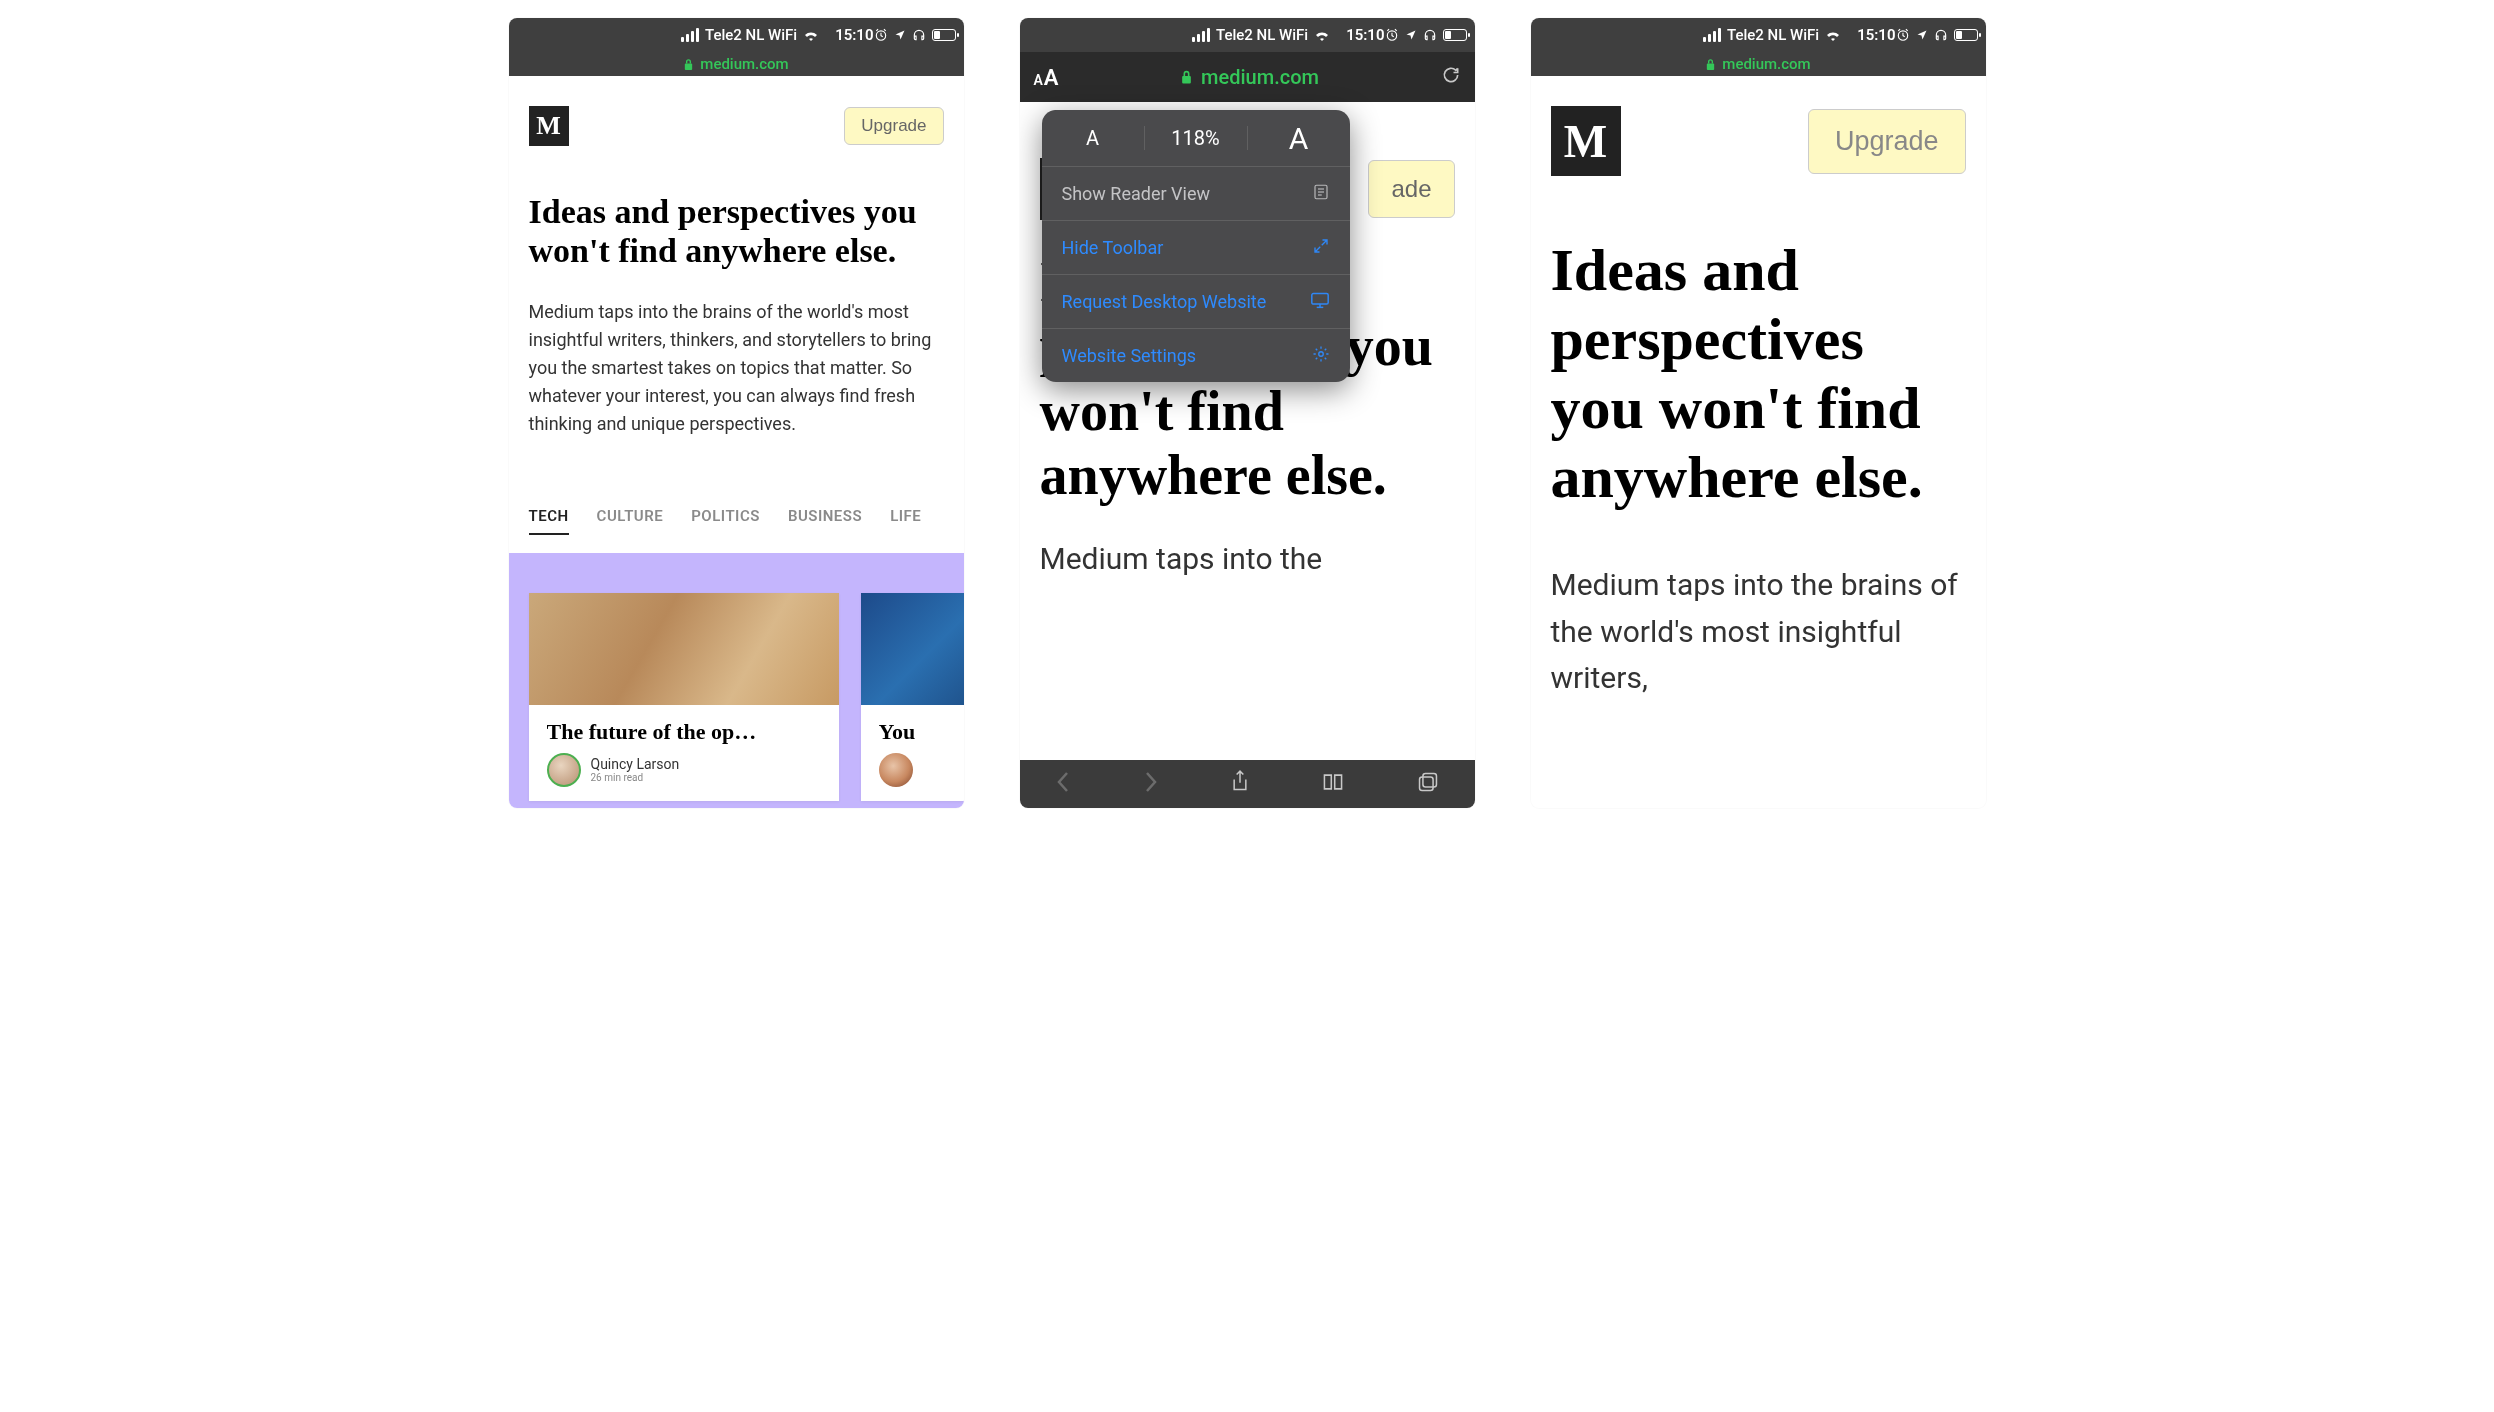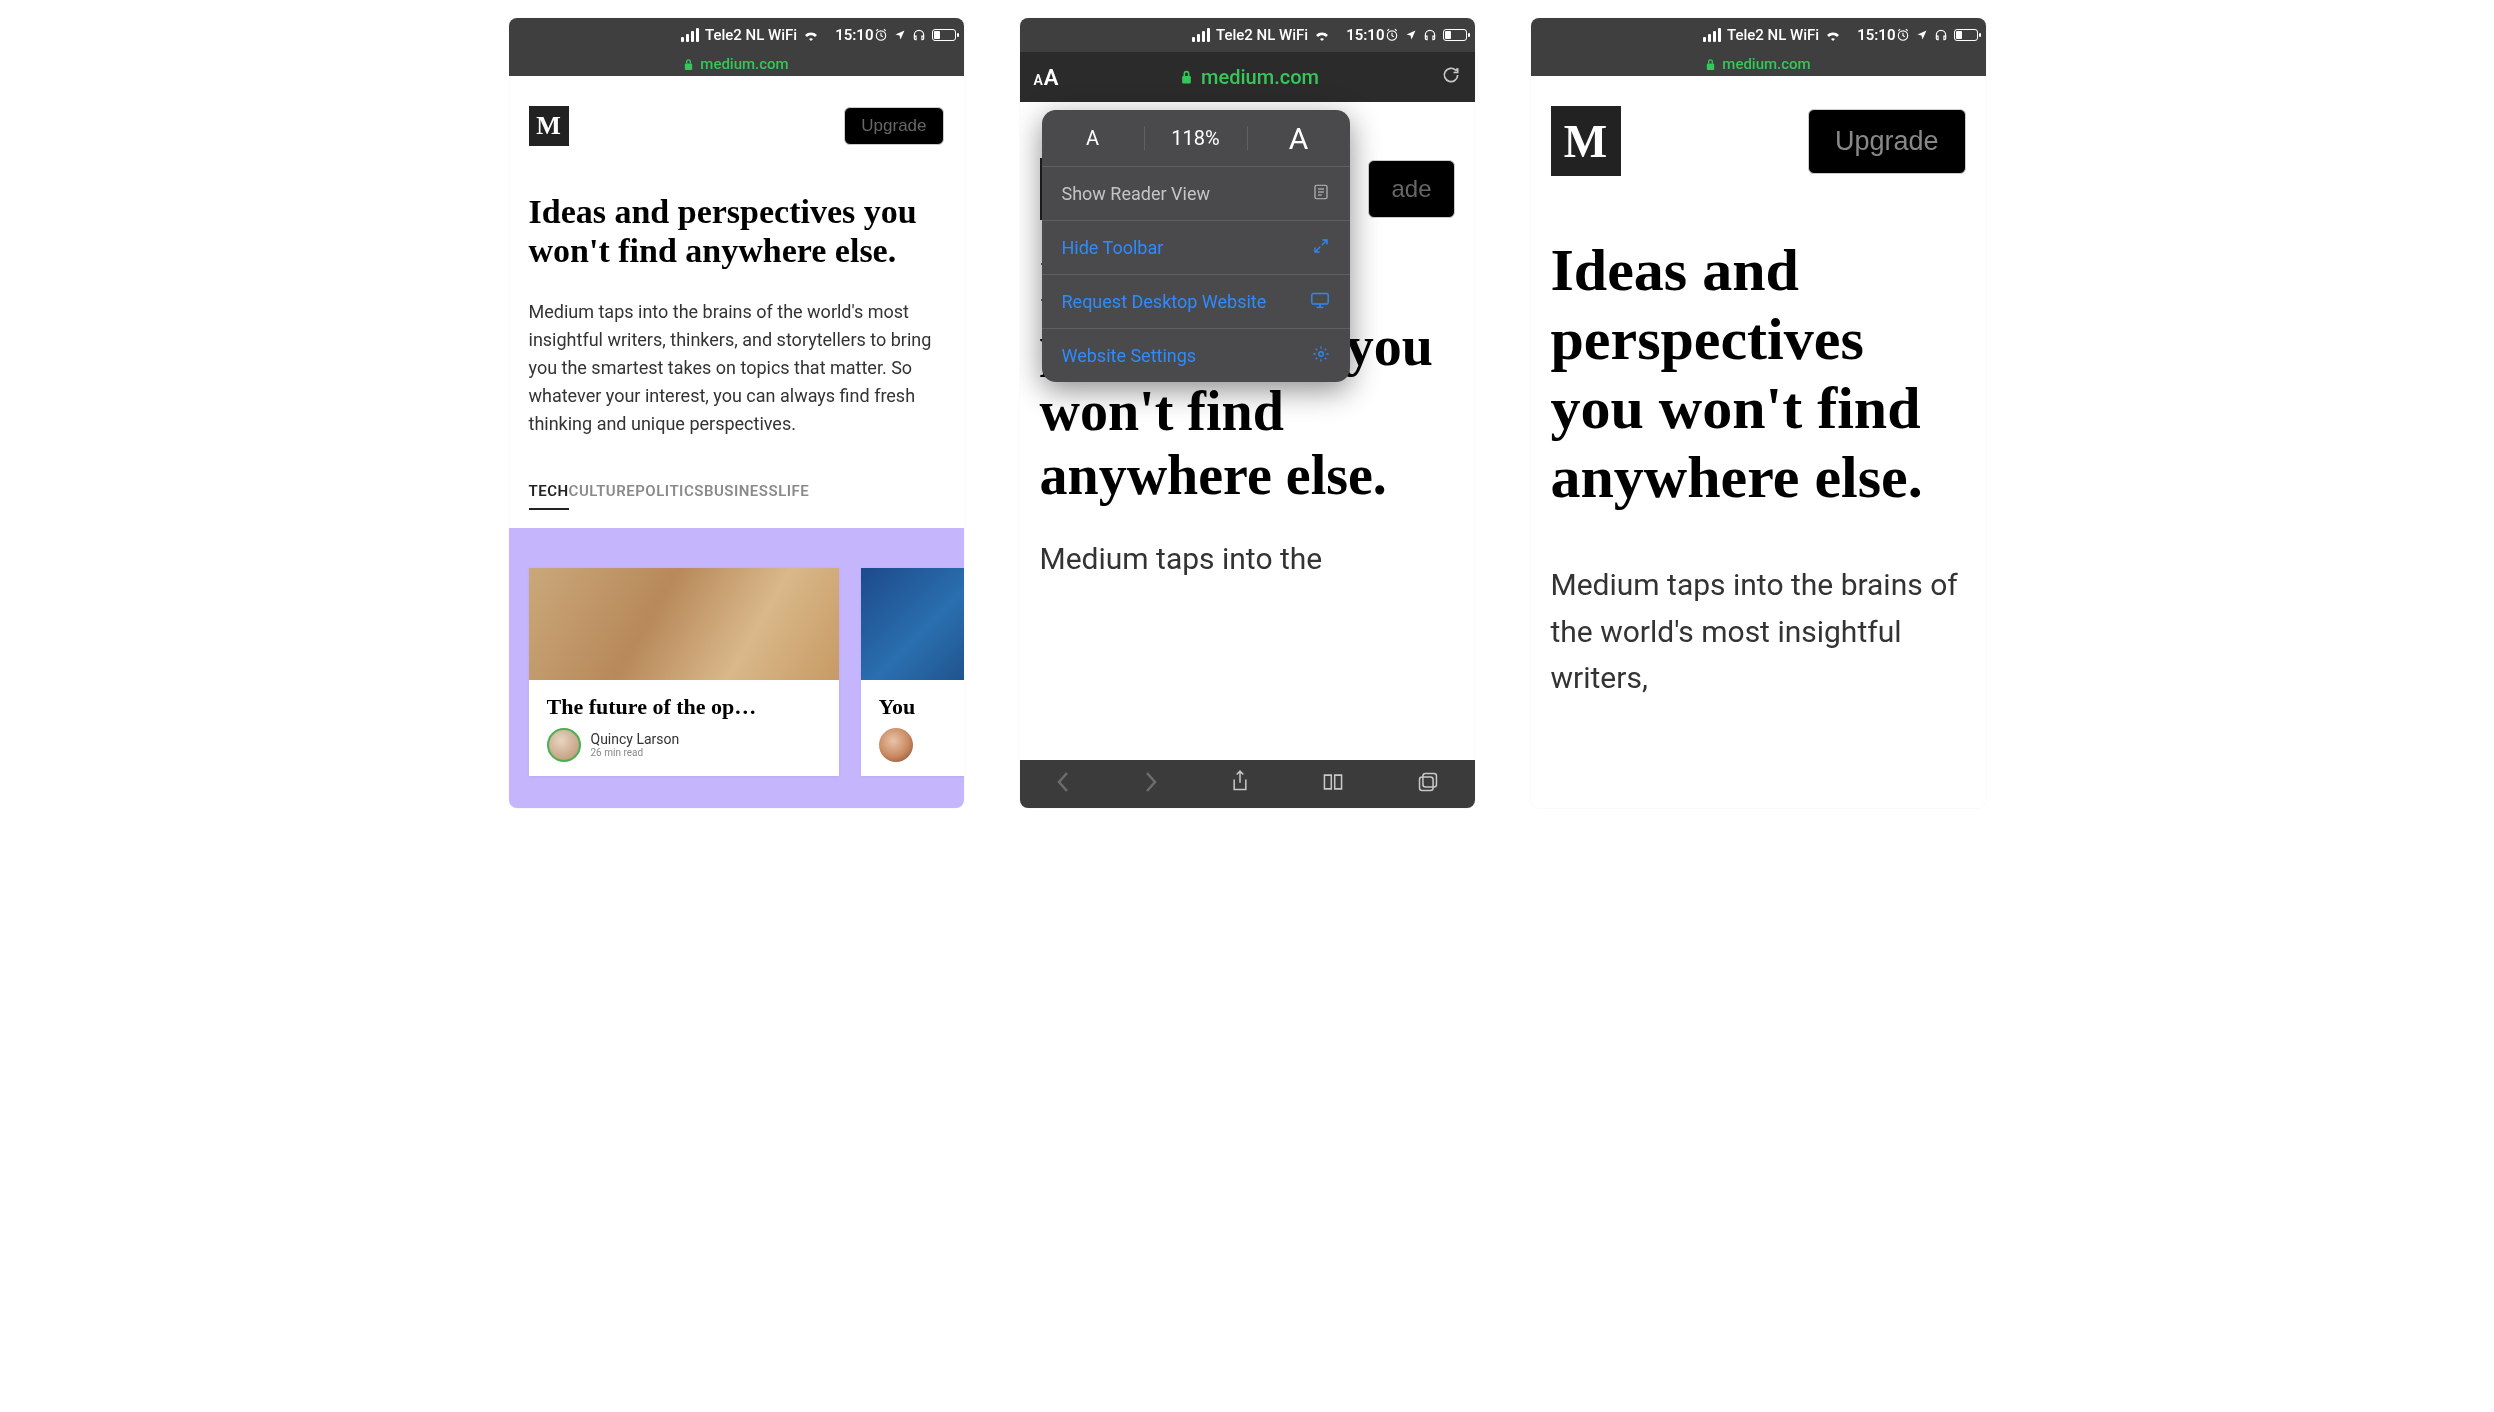--- a/index.html
+++ b/index.html
@@ -63,40 +63,40 @@
   .aa-ctl { color:#fff; display:flex; align-items:baseline; gap:1px; }
   .aa-ctl .small{font-size:14px;font-weight:600}
   .aa-ctl .big{font-size:22px;font-weight:600}
   .url-tall .domain-wrap{flex:1;display:flex;justify-content:center;align-items:center;gap:8px;font-size:20px;font-weight:500}
   .reload-ic{color:#c8c8c8}
 
   
   .page { padding: 30px 20px 0; }
   .page-header{display:flex;align-items:center;justify-content:space-between}
   .m-logo{width:40px;height:40px;background:#222;color:#fff;display:flex;align-items:center;justify-content:center;font-family:Georgia,serif;font-weight:700;font-size:26px}
-  .upgrade-btn{border:1px solid #ccc;border-radius:6px;padding:8px 16px;font-size:17px;color:#666;background:#000000}
+  .upgrade-btn{border:1px solid #ccc;border-radius:6px;padding:8px 16px;font-size:17px;color:#666;background:#fef9c3}
   .headline{font-family:Georgia,'Times New Roman',serif;font-weight:700;line-height:1.15;margin-top:46px}
   .sub{color:#333;font-size:18px;line-height:1.55;margin-top:28px}
   
   .s1 .headline{font-size:34px}
   
   .s2 .page{padding-top:56px}
   .s2 .m-logo{width:62px;height:62px;font-size:40px}
   .s2 .upgrade-btn{font-size:24px;padding:14px 22px}
   .s2 .headline{font-size:56px;margin-top:60px}
   .s2 .sub{font-size:30px;}
   
   .s3 .page{padding-top:30px}
   .s3 .m-logo{width:70px;height:70px;font-size:46px}
   .s3 .upgrade-btn{font-size:27px;padding:16px 26px;color:#888}
   .s3 .headline{font-size:60px;margin-top:60px}
   .s3 .sub{font-size:30px;margin-top:50px}
 
   
-  .tabs{display:flex;margin-top:44px;font-size:15px;font-weight:600;color:#8a8a8a;letter-spacing:0.5px}
+  .tabs{display:flex;gap:28px;margin-top:69px;font-size:15px;font-weight:600;color:#8a8a8a;letter-spacing:0.5px}
   .tabs .tab.active{color:#222;border-bottom:2px solid #222;padding-bottom:8px}
   .card-strip{background:#c4b5fd;margin:18px -20px 0;padding:40px 20px;display:flex;gap:22px;overflow:hidden}
   .card{background:#fff;width:310px;flex-shrink:0;box-shadow:0 1px 3px rgba(0,0,0,0.06)}
   .card-img{height:112px;background:linear-gradient(120deg,#caa87a 0%,#b8895a 40%,#d9b88a 70%,#c79a63 100%);position:relative;overflow:hidden}
   .card-img.alt{background:linear-gradient(135deg,#1d4a8a 0%,#2a6fb0 30%,#163b6e 70%,#0f2a4f 100%)}
   .card-body{padding:14px 18px}
   .card-title{font-family:Georgia,serif;font-weight:700;font-size:22px;white-space:nowrap;overflow:hidden;text-overflow:ellipsis}
   .author-row{display:flex;align-items:center;gap:10px;margin-top:8px}
   .avatar{width:34px;height:34px;border-radius:50%;background:radial-gradient(circle at 40% 35%,#e9d5c0 0%,#d0b298 50%,#b89070 100%);border:2px solid #4caf50}
   .avatar.alt{background:radial-gradient(circle at 42% 38%,#e8c4a8 0%,#c88860 55%,#7a4028 100%);border:none}

